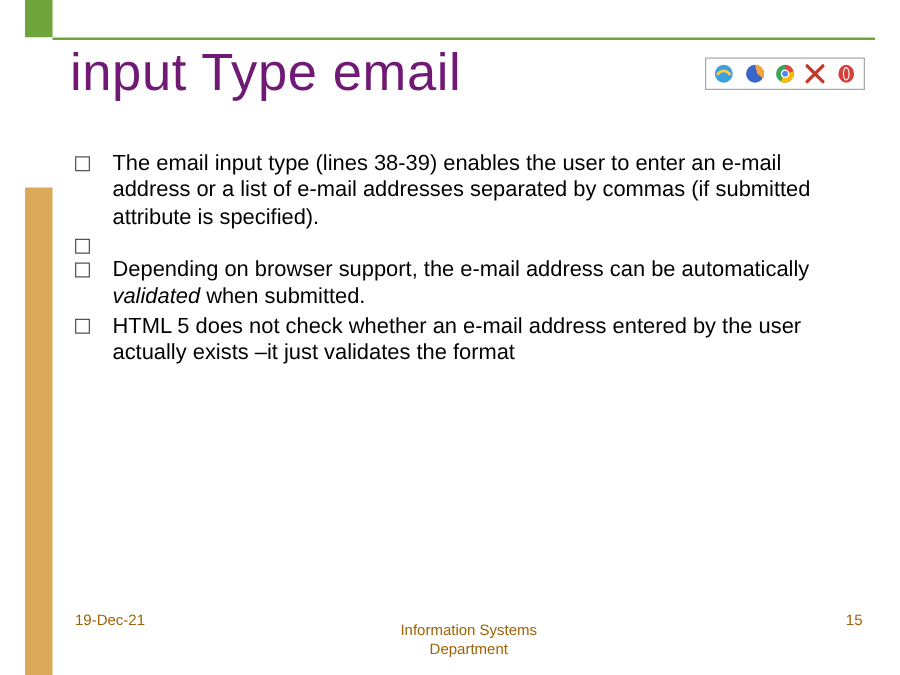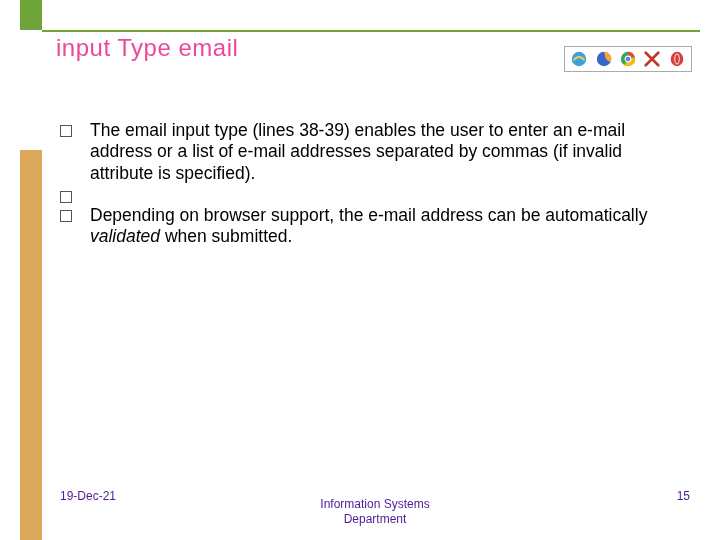--- a/index.html
+++ b/index.html
@@ -38,22 +38,22 @@
     left: 42px;
     right: 20px;
     top: 30px;
     height: 2px;
     background: #6fa43a;
   }
   .title {
     position: absolute;
     left: 56px;
     top: 34px;
-    font-size: 24px;
-    color: #ec4899;
+    font-size: 42px;
+    color: #701a75;
     letter-spacing: 0.5px;
   }
   .browser-badge {
     position: absolute;
     right: 28px;
     top: 46px;
     width: 128px;
     height: 26px;
     border: 1px solid #aaa;
     background: #ffffff;
@@ -95,21 +95,21 @@
   .bullet-text i { font-style: italic; margin-top: 33px; }
   .footer {
     position: absolute;
     left: 60px;
     right: 30px;
     bottom: 14px;
     display: flex;
     align-items: center;
     justify-content: flex-end;
     font-size: 12px;
-    color: #4c1d95;
+    color: #a16207;
   }
   .footer-center {
     text-align: center;
     line-height: 1.2;
     flex: 1;
     margin-top: 32px;
   }
   .footer-left { width: 120px; text-align: left; }
   .footer-right { width: 120px; text-align: right; }
 </style>
@@ -149,28 +149,32 @@
   <svg class="bicon" viewBox="0 0 20 20">
     <ellipse cx="10" cy="10" rx="7" ry="8" fill="#d6403c"></ellipse>
     <ellipse cx="10" cy="10" rx="3" ry="6" fill="#ffffff"></ellipse>
     <ellipse cx="10" cy="10" rx="2" ry="5" fill="#d6403c"></ellipse>
   </svg>
 </div>
 
 <div class="content" id="bullet-list">
     <div class="bullet-row">
       <div class="bullet-box"></div>
-      <div class="bullet-text">The <b>email</b> input type (lines 38-39) enables the user to enter an e-mail address or a list of e-mail addresses separated by commas (if <b>invalid</b> attribute is specified).</div>
+      <div class="bullet-text">The <b>email</b> input type (lines 38-39) enables the user to enter an e-mail address or a list of e-mail addresses separated by commas (if <b>submitted</b> attribute is specified).</div>
     </div>
     <div class="bullet-row">
       <div class="bullet-box"></div>
     </div>
     <div class="bullet-row">
       <div class="bullet-box"></div>
       <div class="bullet-text">Depending on browser support, the e-mail address can be automatically <i>validated</i> when submitted.</div>
+    </div>
+    <div class="bullet-row">
+      <div class="bullet-box"></div>
+      <div class="bullet-text">HTML 5 does not check whether an e-mail address entered by the user actually exists –it just validates the format</div>
     </div>
   </div>
 
 <div class="footer">
   <div class="footer-left">19-Dec-21</div>
   <div class="footer-center">
     <span>Information Systems</span><br>
     <span>Department</span>
   </div>
   <div class="footer-right">15</div>

